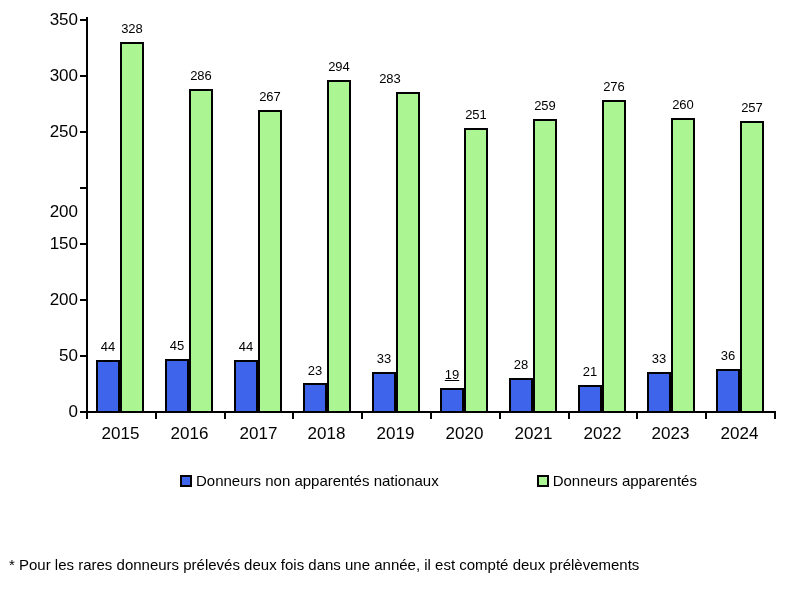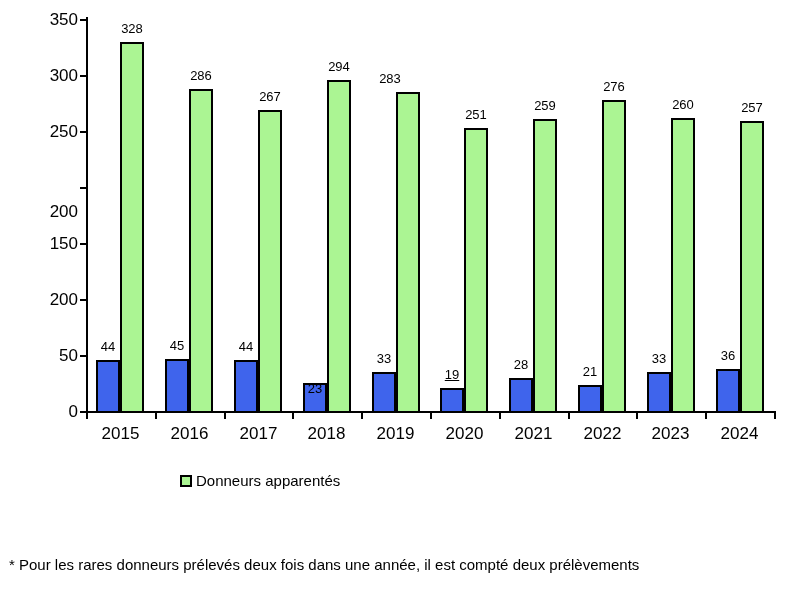--- a/index.html
+++ b/index.html
@@ -85,21 +85,21 @@
       <div class="bar-label" style="left: 147px; top: 335px; width: 60px;">45</div>
       <div class="bar" style="left: 189px; top: 89px; width: 20px; height: 320px; background: rgb(171, 245, 147); border-color: rgb(0, 0, 0);"></div>
       <div class="bar-label" style="left: 171px; top: 65px; width: 60px;">286</div>
       <div class="x-cat-label" style="left: 155px; top: 422px; width: 69px;">2016</div>
       <div class="bar" style="left: 234px; top: 360px; width: 20px; height: 49px; background: rgb(63, 100, 236); border-color: rgb(0, 0, 0);"></div>
       <div class="bar-label" style="left: 216px; top: 336px; width: 60px;">44</div>
       <div class="bar" style="left: 258px; top: 110px; width: 20px; height: 299px; background: rgb(171, 245, 147); border-color: rgb(0, 0, 0);"></div>
       <div class="bar-label" style="left: 240px; top: 86px; width: 60px;">267</div>
       <div class="x-cat-label" style="left: 224px; top: 422px; width: 69px;">2017</div>
       <div class="bar" style="left: 303px; top: 383px; width: 20px; height: 26px; background: rgb(63, 100, 236); border-color: rgb(0, 0, 0);"></div>
-      <div class="bar-label" style="left: 285px; top: 378px; width: 60px;">23</div>
+      <div class="bar-label" style="left: 285px; top: 360px; width: 60px;">23</div>
       <div class="bar" style="left: 327px; top: 80px; width: 20px; height: 329px; background: rgb(171, 245, 147); border-color: rgb(0, 0, 0);"></div>
       <div class="bar-label" style="left: 309px; top: 56px; width: 60px;">294</div>
       <div class="x-cat-label" style="left: 292px; top: 422px; width: 69px;">2018</div>
       <div class="bar" style="left: 372px; top: 372px; width: 20px; height: 37px; background: rgb(63, 100, 236); border-color: rgb(0, 0, 0);"></div>
       <div class="bar-label" style="left: 354px; top: 348px; width: 60px;">33</div>
       <div class="bar" style="left: 396px; top: 92px; width: 20px; height: 317px; background: rgb(171, 245, 147); border-color: rgb(0, 0, 0);"></div>
       <div class="bar-label" style="left: 360px; top: 68px; width: 60px;">283</div>
       <div class="x-cat-label" style="left: 361px; top: 422px; width: 69px;">2019</div>
       <div class="bar" style="left: 440px; top: 388px; width: 20px; height: 21px; background: rgb(63, 100, 236); border-color: rgb(0, 0, 0);"></div>
       <div class="bar-label" style="left: 422px; top: 364px; width: 60px; text-decoration: underline;">19</div>
@@ -123,20 +123,24 @@
       <div class="x-cat-label" style="left: 636px; top: 422px; width: 69px;">2023</div>
       <div class="bar" style="left: 716px; top: 369px; width: 20px; height: 40px; background: rgb(63, 100, 236); border-color: rgb(0, 0, 0);"></div>
       <div class="bar-label" style="left: 698px; top: 345px; width: 60px;">36</div>
       <div class="bar" style="left: 740px; top: 121px; width: 20px; height: 288px; background: rgb(171, 245, 147); border-color: rgb(0, 0, 0);"></div>
       <div class="bar-label" style="left: 722px; top: 97px; width: 60px;">257</div>
       <div class="x-cat-label" style="left: 705px; top: 422px; width: 69px;">2024</div>
     </div>
 
   <div class="legend">
     <div class="legend-item">
+      <span class="legend-swatch" style="background: rgb(63, 100, 236);"></span>
+      <span class="legend-label">Donneurs non apparentés nationaux</span>
+    </div>
+    <div class="legend-item">
       <span class="legend-swatch" style="background: rgb(171, 245, 147);"></span>
       <span class="legend-label">Donneurs apparentés</span>
     </div>
   </div>
 
   <div class="footnote">* Pour les rares donneurs prélevés deux fois dans une année, il est compté deux prélèvements</div>
 
 </div>
 
 </body></html>

